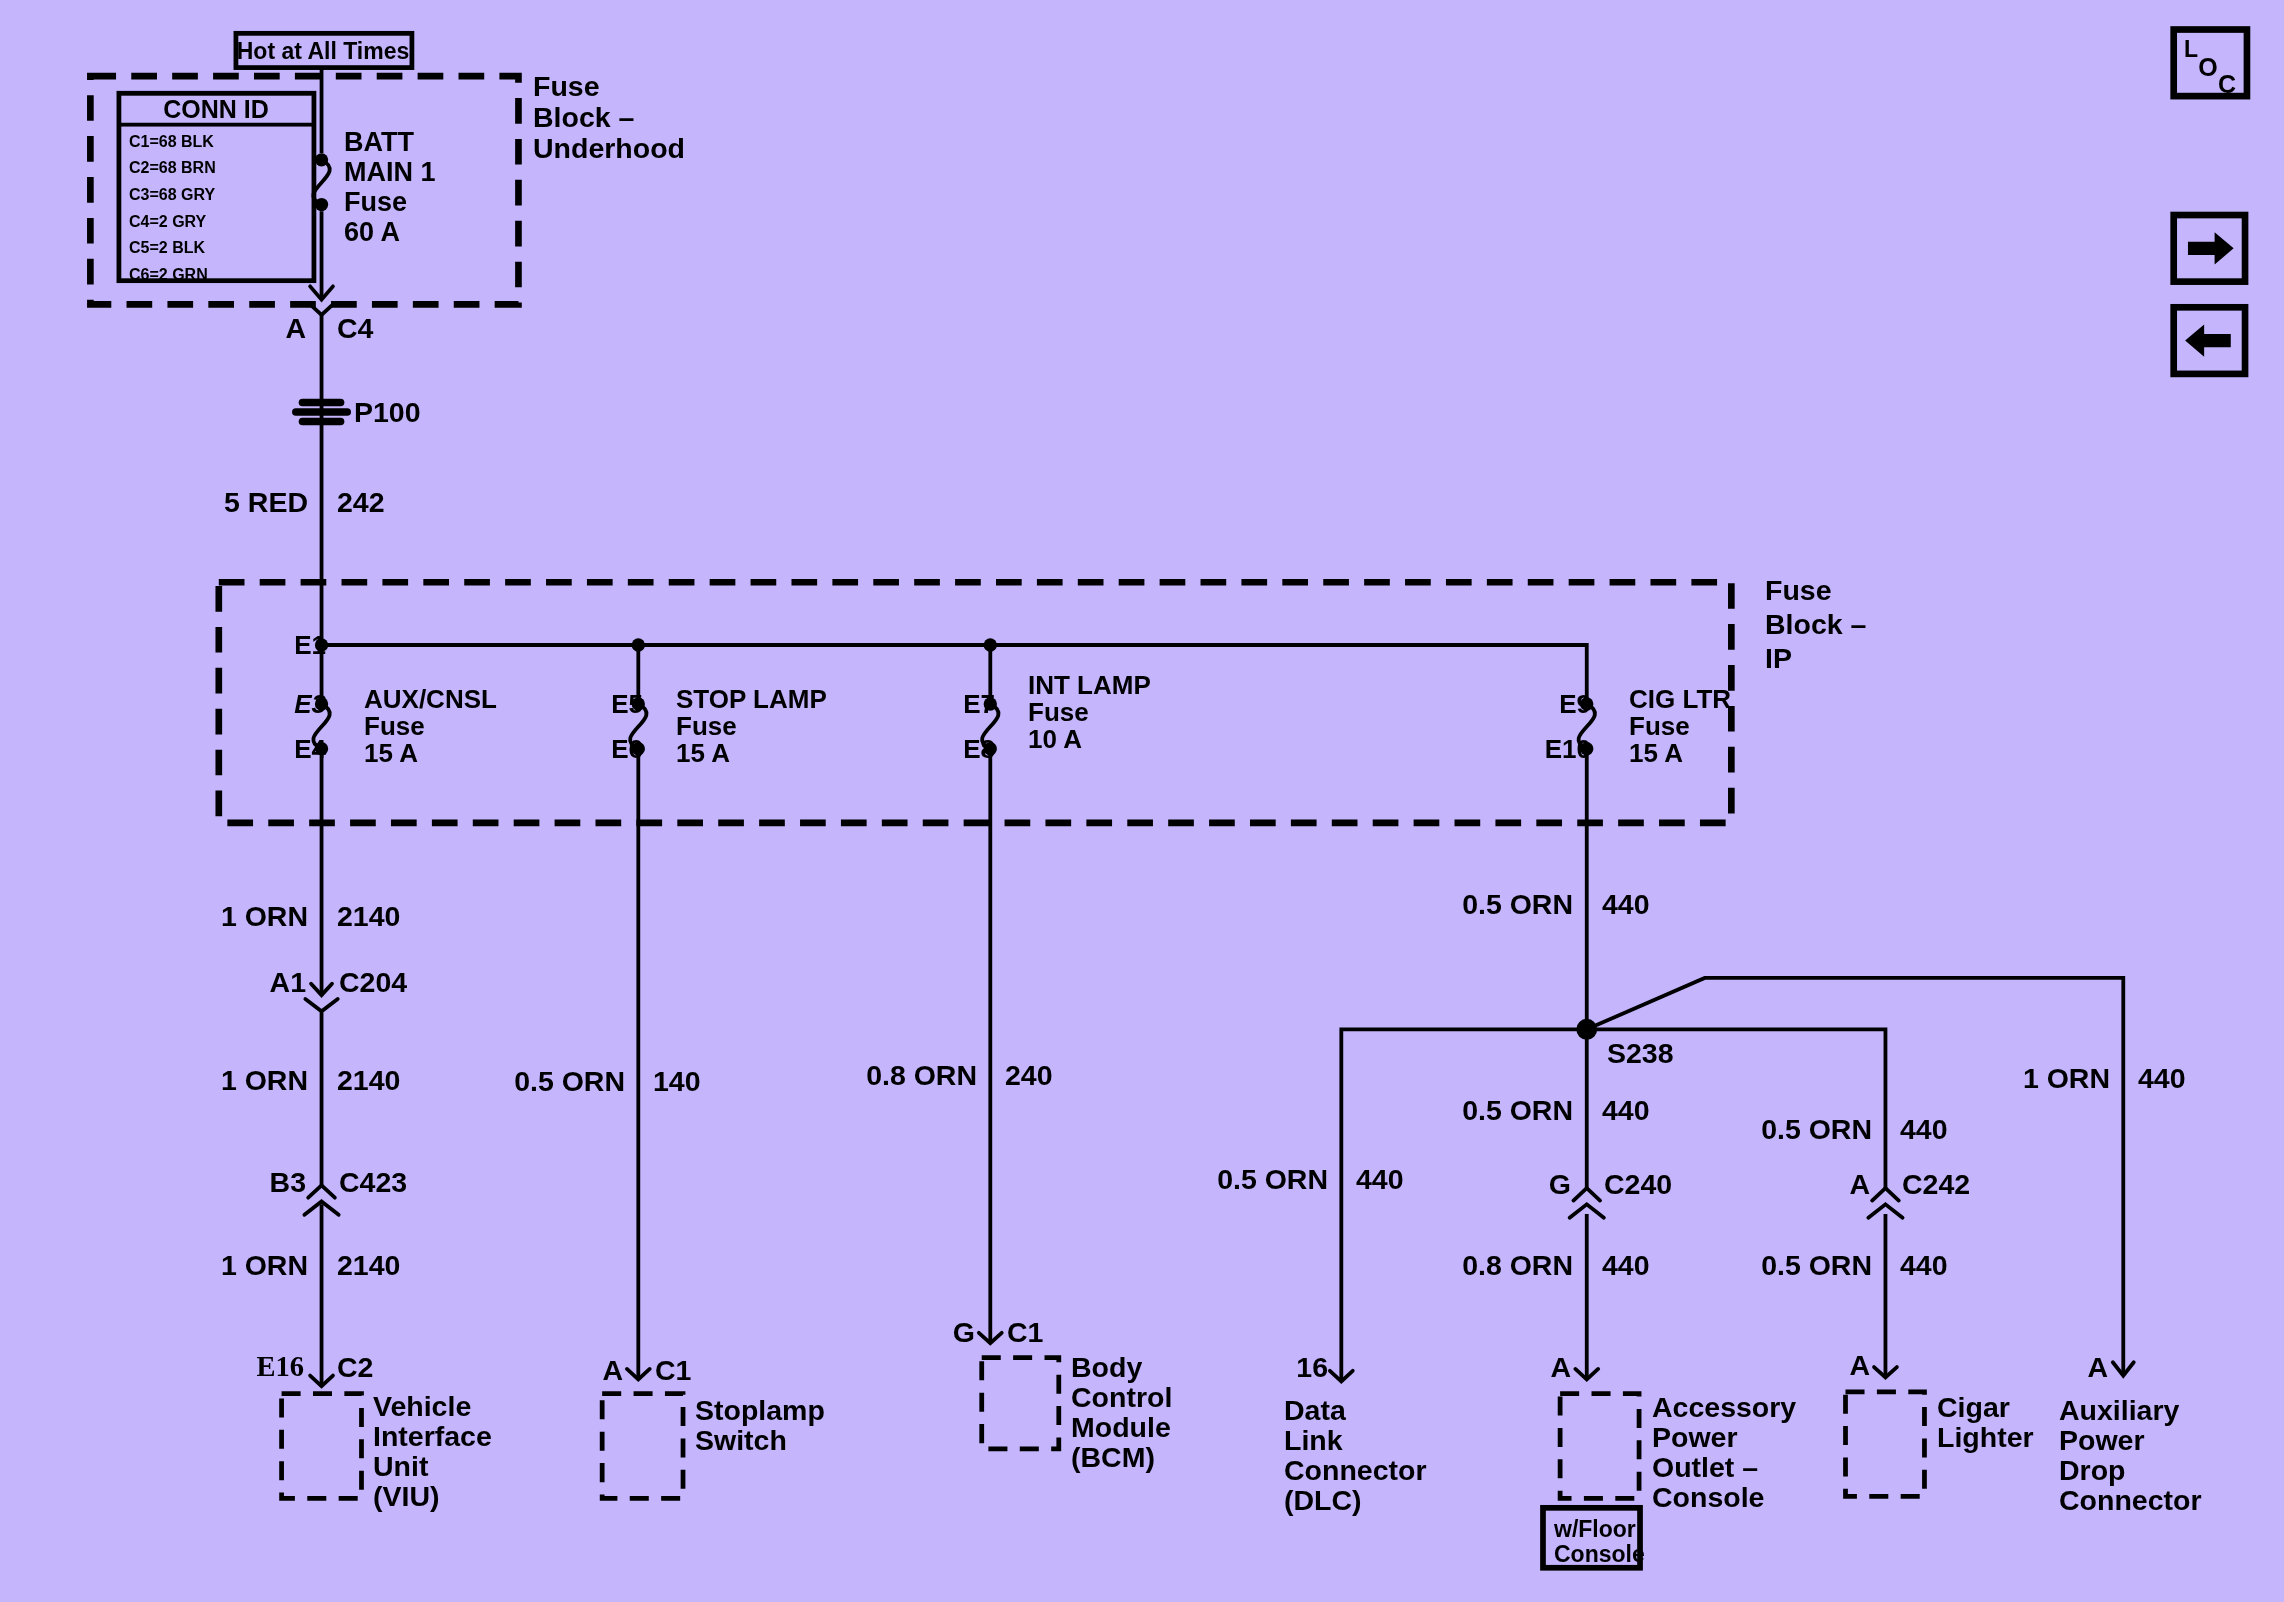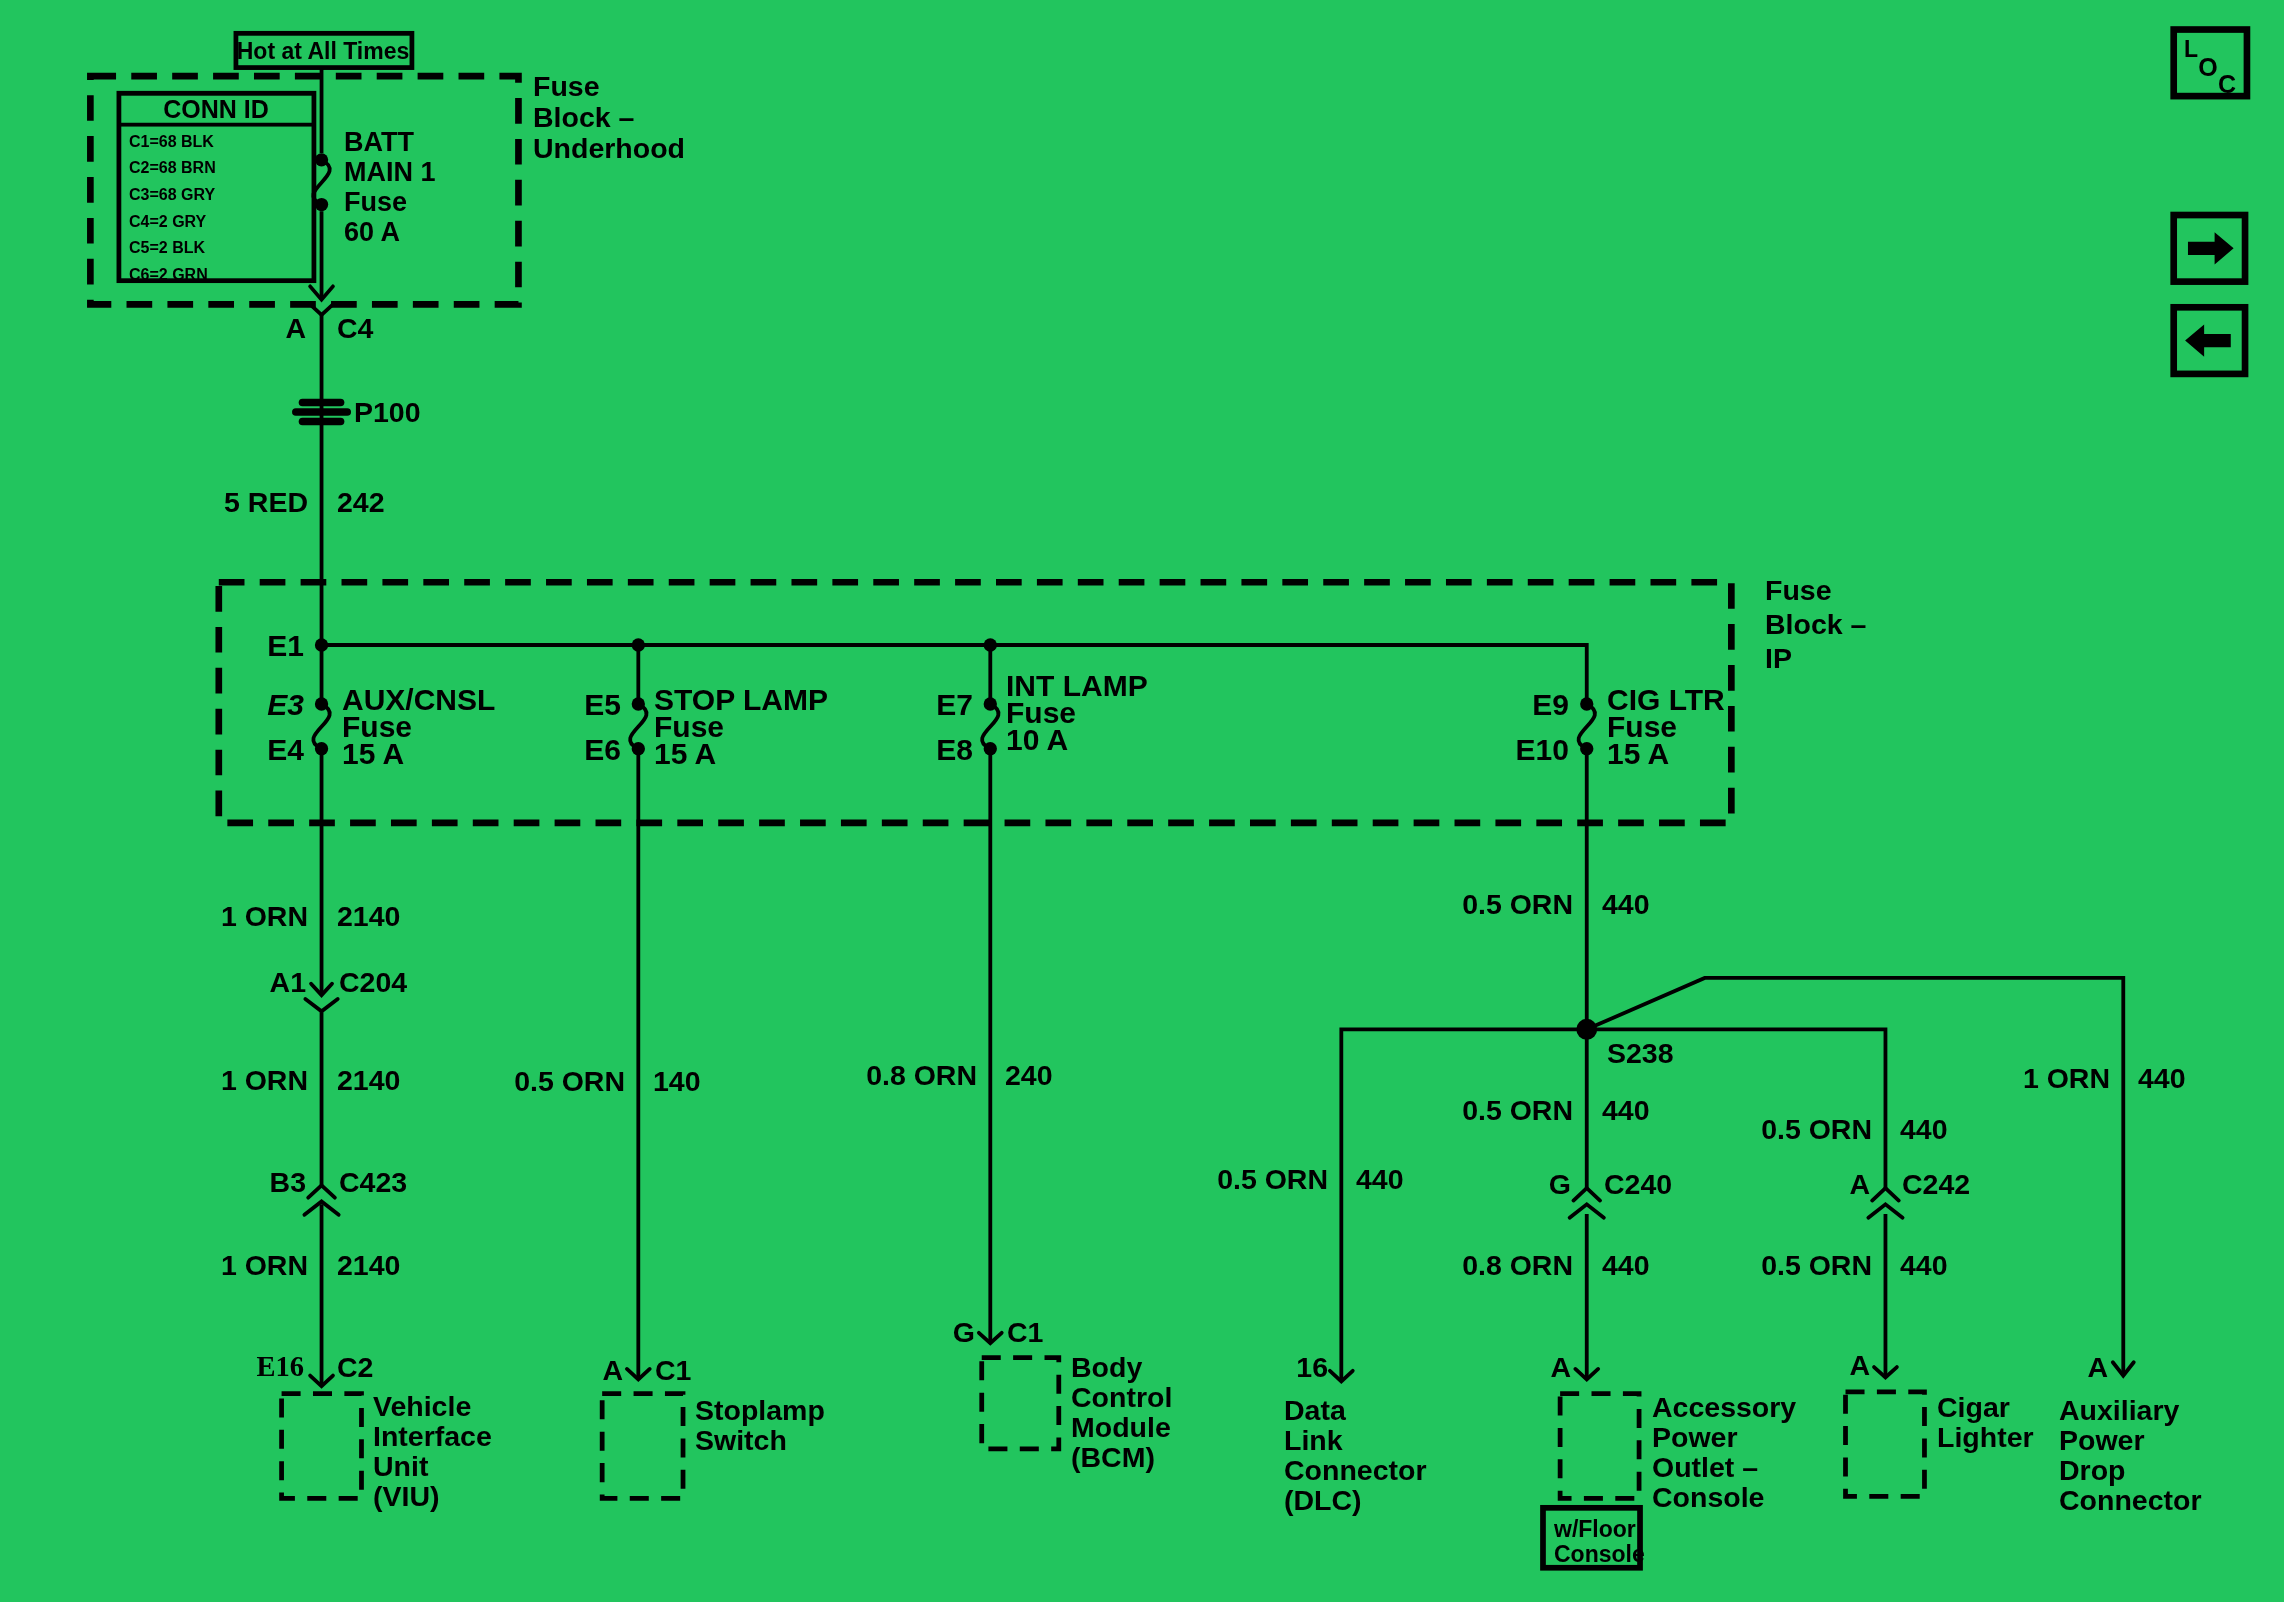--- a/index.html
+++ b/index.html
@@ -1,27 +1,27 @@
 <!DOCTYPE html>
 <html style="font-size:15px"><head>
 <meta charset="utf-8">
 <style>
   html,body{margin:0;padding:0;background:#ffffff;}
-  #stage{position:relative;width:2285px;height:1603px;background:#22c55e;
+  #stage{position:relative;width:2285px;height:1603px;background:#c4b5fd;
          font-family:"Liberation Sans","DejaVu Sans",sans-serif;color:#000;overflow:hidden;}
   #wiring{position:absolute;left:0;top:0;}
   .lbl{position:absolute;font-weight:bold;white-space:pre-line;color:#000;}
   .anc-r{transform:translate(-100%,-50%);text-align:right;}
   .anc-l{transform:translate(0,-50%);}
   .anc-c{transform:translate(-50%,-50%);text-align:center;}
   .anc-tl{transform:none;}
   .fs24{font-size:23px;line-height:25px;}
   .fs25{font-size:16px;line-height:27px;}
   .fs26{font-size:25px;line-height:27px;}
-  .fs27{font-size:30px;line-height:27px;}
+  .fs27{font-size:26px;line-height:27px;margin-left:22px;}
   .fs28{font-size:27px;line-height:30px;}
   .fs30{font-size:28.5px;line-height:30px;}
   .lh33{line-height:31px;}
   .lh36{line-height:34px;}
 </style>
 </head>
 <body>
 
 <div id="stage">
 

